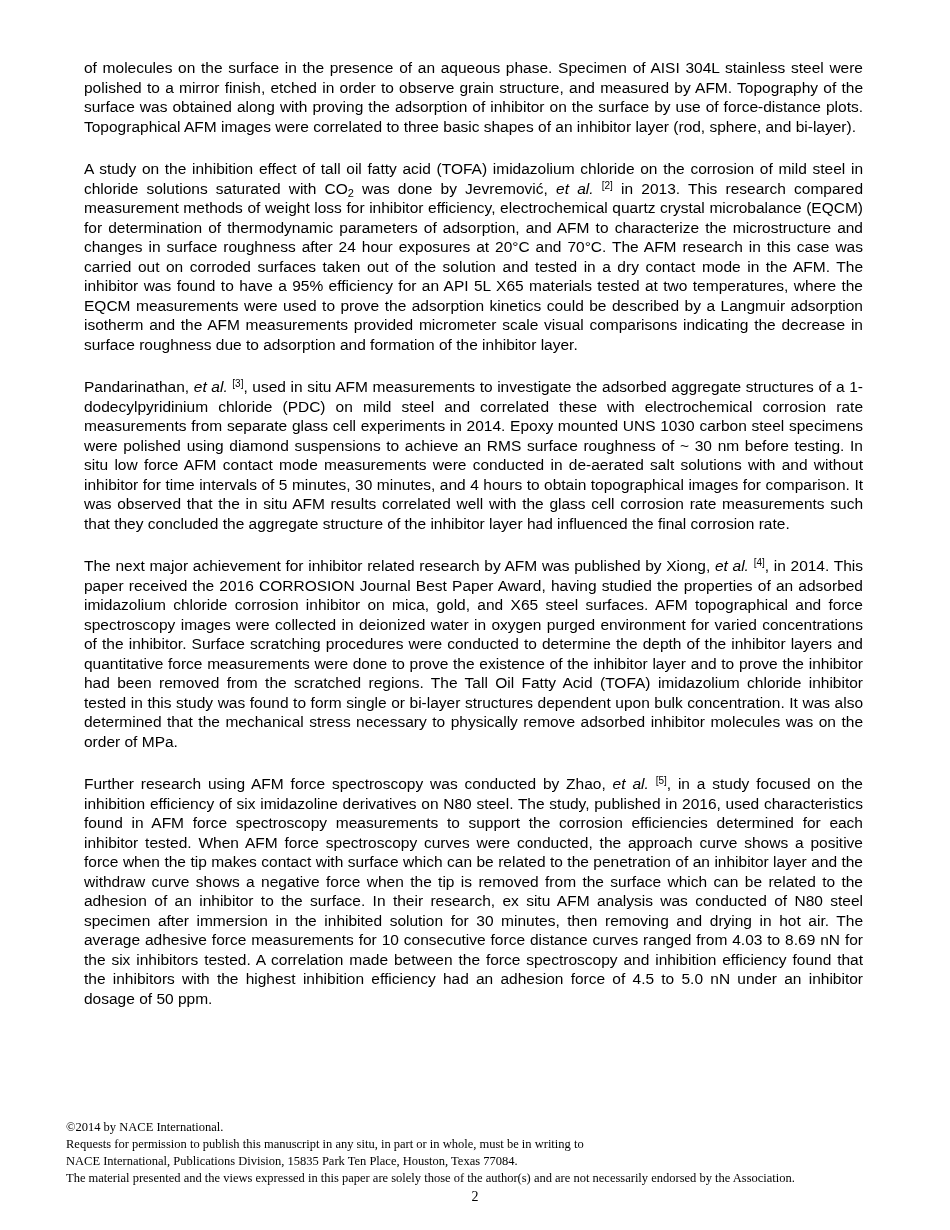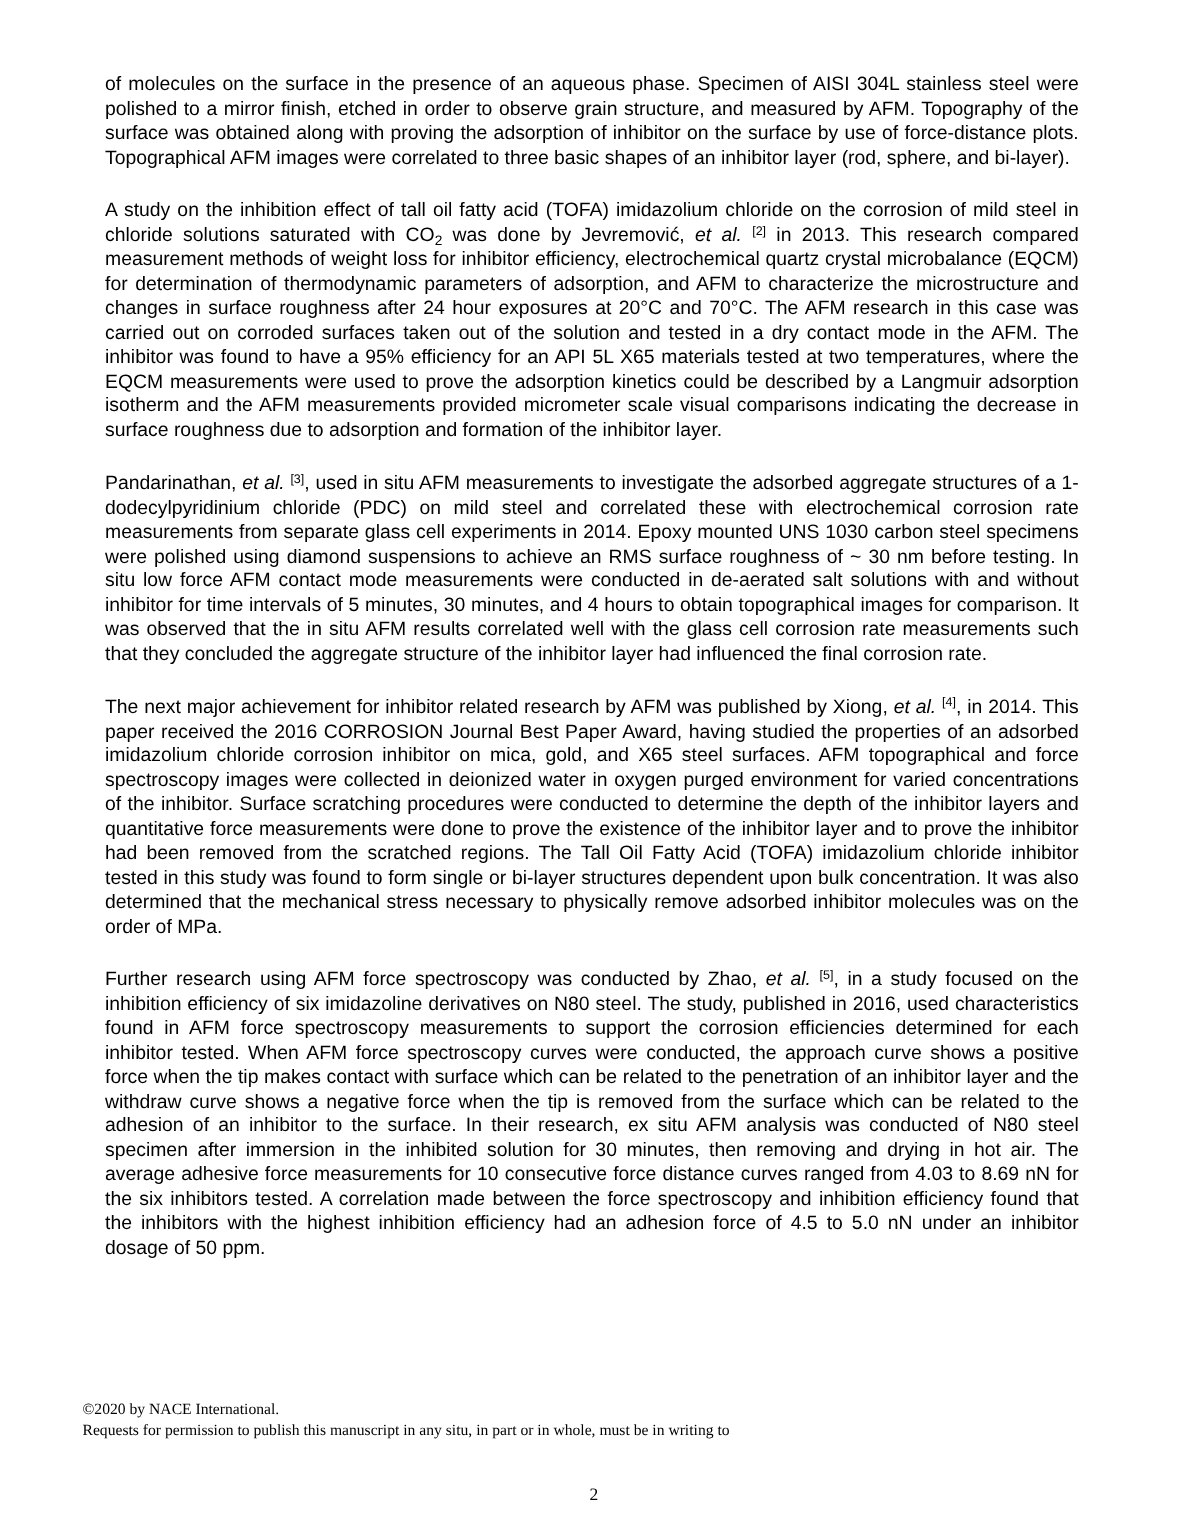--- a/index.html
+++ b/index.html
@@ -80,19 +80,21 @@
 
   <div class="body-text">
     <p class="para"><span>of molecules on the surface in the presence of an aqueous phase. Specimen of AISI 304L stainless steel were polished to a mirror finish, etched in order to observe grain structure, and measured by AFM. Topography of the surface was obtained along with proving the adsorption of inhibitor on the surface by use of force-distance plots. Topographical AFM images were correlated to three basic shapes of an inhibitor layer (rod, sphere, and bi-layer).</span></p>
     <p class="para"><span>A study on the inhibition effect of tall oil fatty acid (TOFA) imidazolium chloride on the corrosion of mild steel in chloride solutions saturated with CO</span><sub>2</sub><span> was done by Jevremović, </span><em>et al.</em><span> </span><sup>[2]</sup><span> in 2013. This research compared measurement methods of weight loss for inhibitor efficiency, electrochemical quartz crystal microbalance (EQCM) for determination of thermodynamic parameters of adsorption, and AFM to characterize the microstructure and changes in surface roughness after 24 hour exposures at 20°C and 70°C. The AFM research in this case was carried out on corroded surfaces taken out of the solution and tested in a dry contact mode in the AFM. The inhibitor was found to have a 95% efficiency for an API 5L X65 materials tested at two temperatures, where the EQCM measurements were used to prove the adsorption kinetics could be described by a Langmuir adsorption isotherm and the AFM measurements provided micrometer scale visual comparisons indicating the decrease in surface roughness due to adsorption and formation of the inhibitor layer.</span></p>
     <p class="para"><span>Pandarinathan, </span><em>et al.</em><span> </span><sup>[3]</sup><span>, used in situ AFM measurements to investigate the adsorbed aggregate structures of a 1-dodecylpyridinium chloride (PDC) on mild steel and correlated these with electrochemical corrosion rate measurements from separate glass cell experiments in 2014. Epoxy mounted UNS 1030 carbon steel specimens were polished using diamond suspensions to achieve an RMS surface roughness of ~ 30 nm before testing. In situ low force AFM contact mode measurements were conducted in de-aerated salt solutions with and without inhibitor for time intervals of 5 minutes, 30 minutes, and 4 hours to obtain topographical images for comparison. It was observed that the in situ AFM results correlated well with the glass cell corrosion rate measurements such that they concluded the aggregate structure of the inhibitor layer had influenced the final corrosion rate.</span></p>
     <p class="para"><span>The next major achievement for inhibitor related research by AFM was published by Xiong, </span><em>et al.</em><span> </span><sup>[4]</sup><span>, in 2014. This paper received the 2016 CORROSION Journal Best Paper Award, having studied the properties of an adsorbed imidazolium chloride corrosion inhibitor on mica, gold, and X65 steel surfaces. AFM topographical and force spectroscopy images were collected in deionized water in oxygen purged environment for varied concentrations of the inhibitor. Surface scratching procedures were conducted to determine the depth of the inhibitor layers and quantitative force measurements were done to prove the existence of the inhibitor layer and to prove the inhibitor had been removed from the scratched regions.  The Tall Oil Fatty Acid (TOFA) imidazolium chloride inhibitor tested in this study was found to form single or bi-layer structures dependent upon bulk concentration. It was also determined that the mechanical stress necessary to physically remove adsorbed inhibitor molecules was on the order of MPa.</span></p>
     <p class="para"><span>Further research using AFM force spectroscopy was conducted by Zhao, </span><em>et al.</em><span> </span><sup>[5]</sup><span>, in a study focused on the inhibition efficiency of six imidazoline derivatives on N80 steel. The study, published in 2016, used characteristics found in AFM force spectroscopy measurements to support the corrosion efficiencies determined for each inhibitor tested. When AFM force spectroscopy curves were conducted, the approach curve shows a positive force when the tip makes contact with surface which can be related to the penetration of an inhibitor layer and the withdraw curve shows a negative force when the tip is removed from the surface which can be related to the adhesion of an inhibitor to the surface. In their research, ex situ AFM analysis was conducted of N80 steel specimen after immersion in the inhibited solution for 30 minutes, then removing and drying in hot air. The average adhesive force measurements for 10 consecutive force distance curves ranged from 4.03 to 8.69 nN for the six inhibitors tested. A correlation made between the force spectroscopy and inhibition efficiency found that the inhibitors with the highest inhibition efficiency had an adhesion force of 4.5 to 5.0 nN under an inhibitor dosage of 50 ppm.</span></p>
   </div>
 
   <div class="footer">
-    <div class="footer-line">©2020 by NACE International.</div>
+    <div class="footer-line">©2014 by NACE International.</div>
     <div class="footer-line">Requests for permission to publish this manuscript in any situ, in part or in whole, must be in writing to</div>
+    <div class="footer-line">NACE International, Publications Division, 15835 Park Ten Place, Houston, Texas 77084.</div>
+    <div class="footer-line">The material presented and the views expressed in this paper are solely those of the author(s) and are not necessarily endorsed by the Association.</div>
   </div>
 
   <div class="page-number">2</div>
 
 </div>
 
 </body></html>

